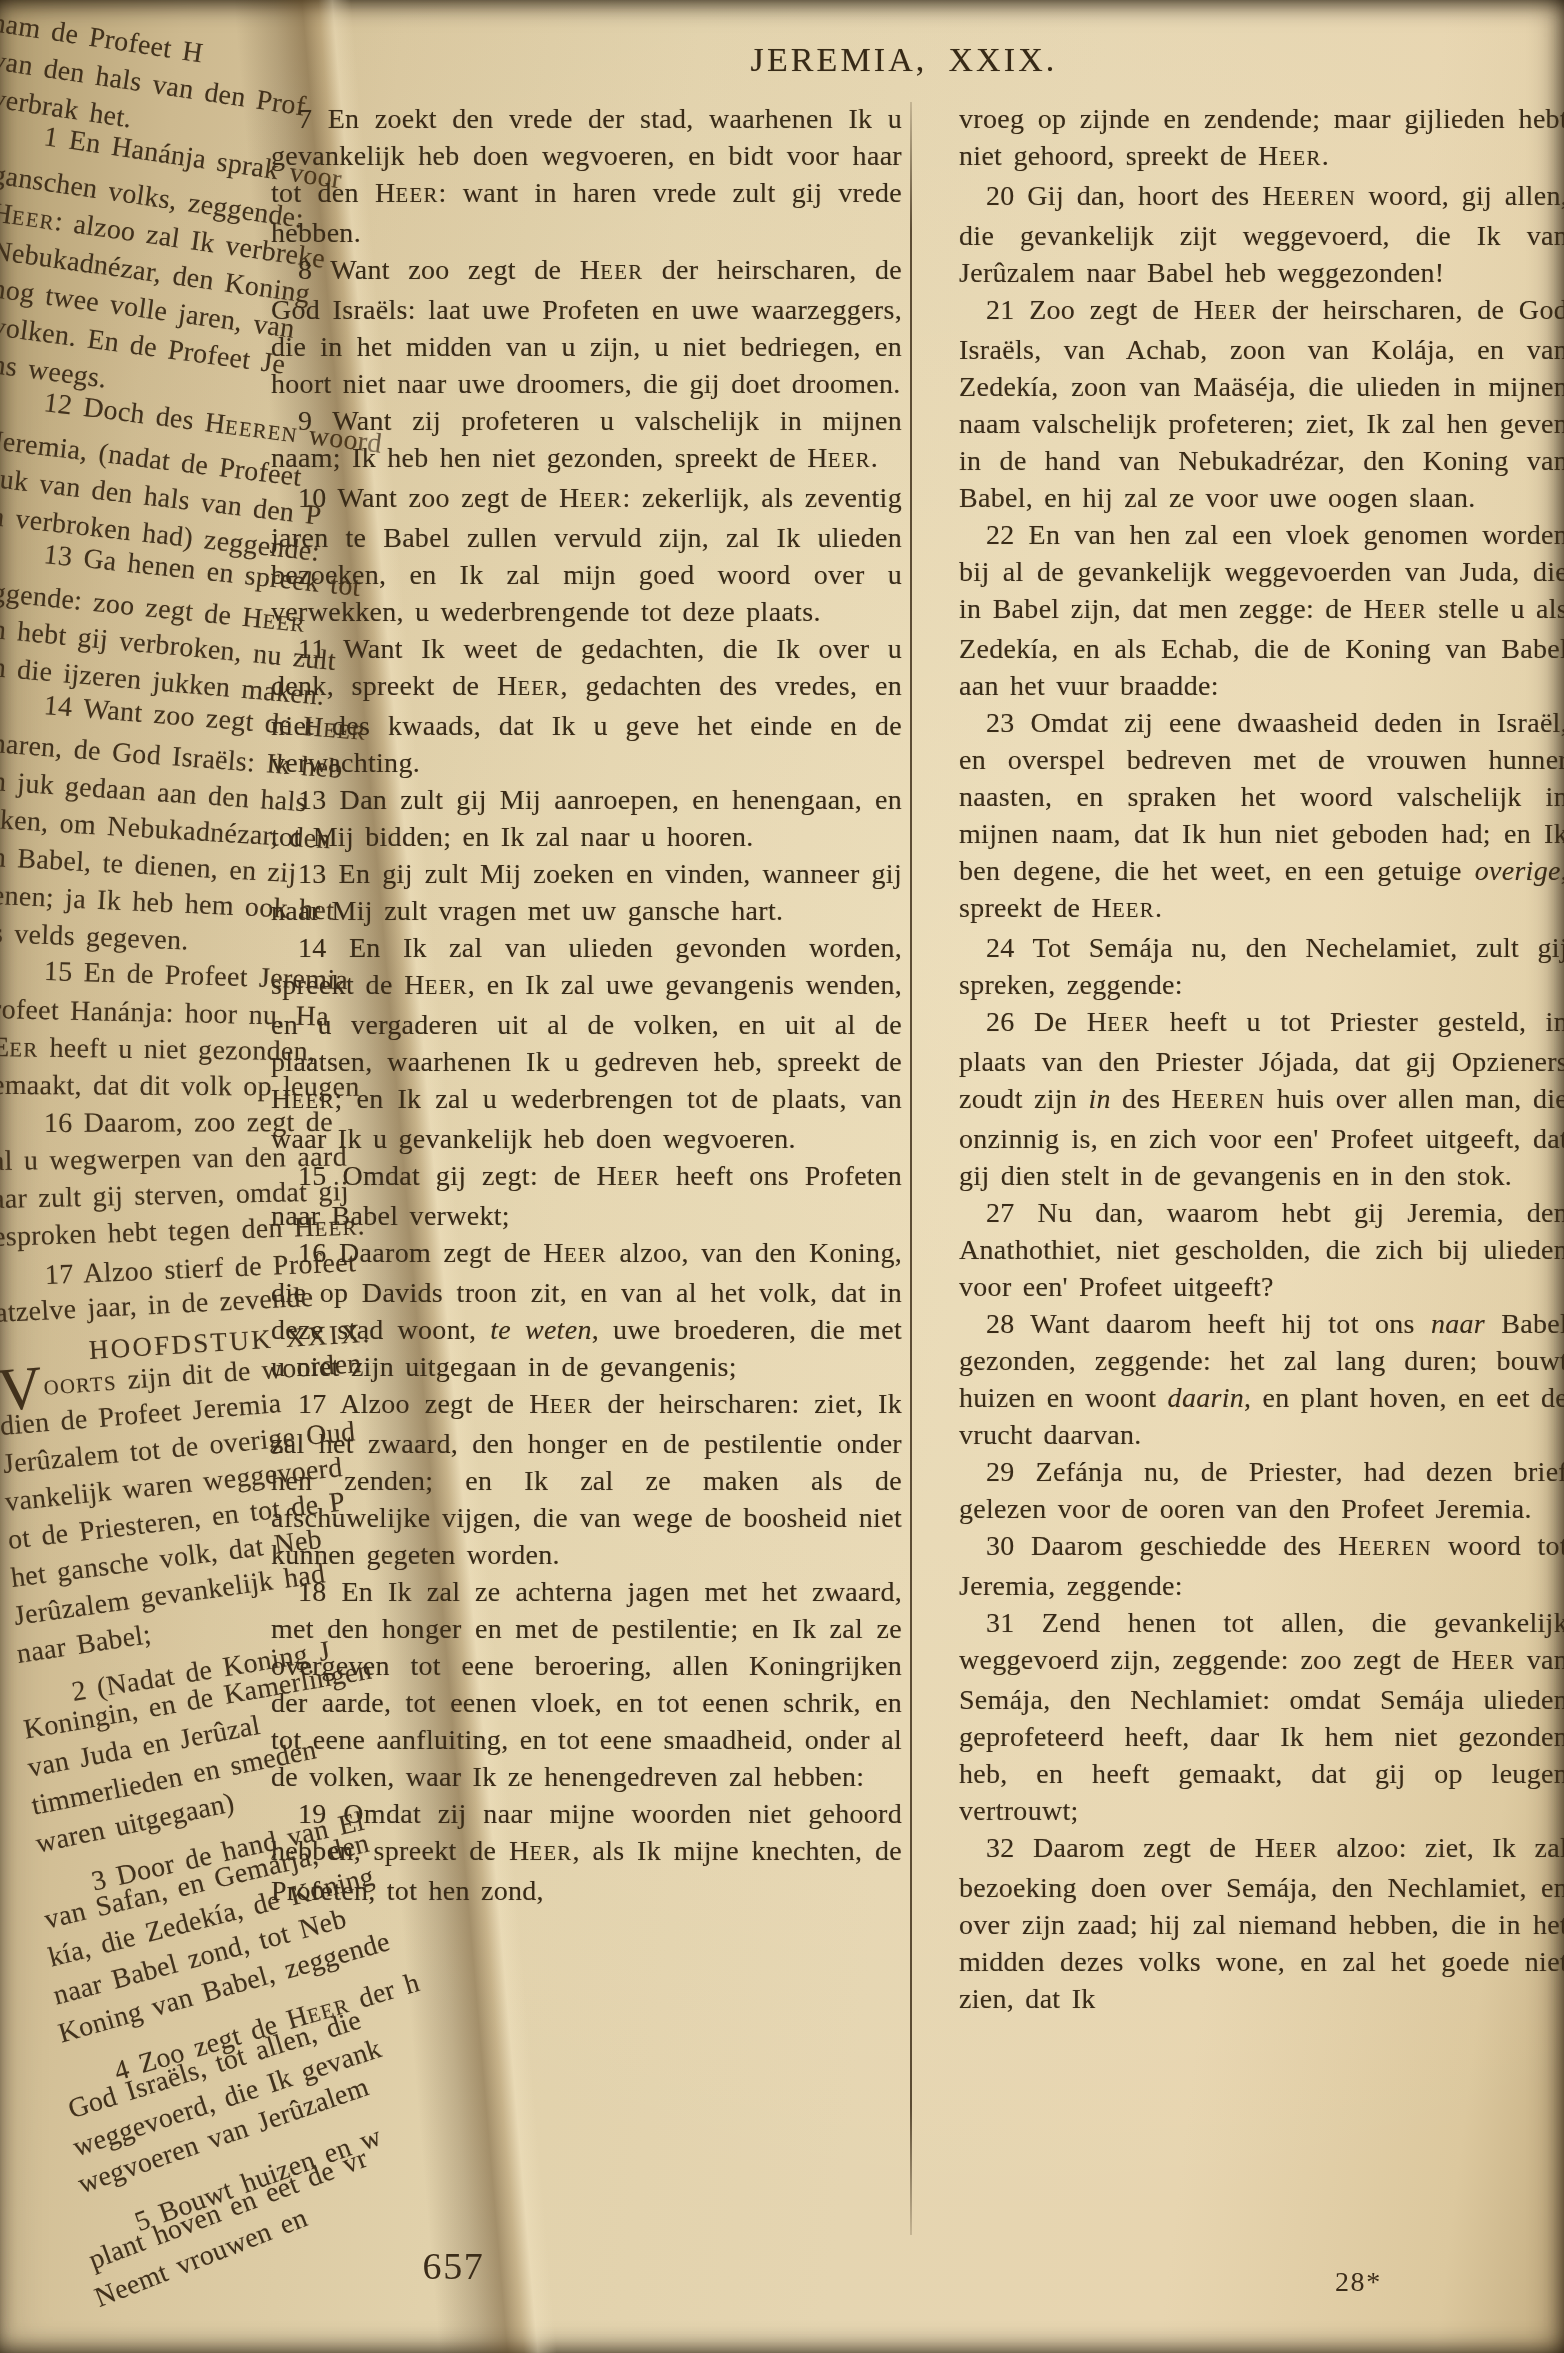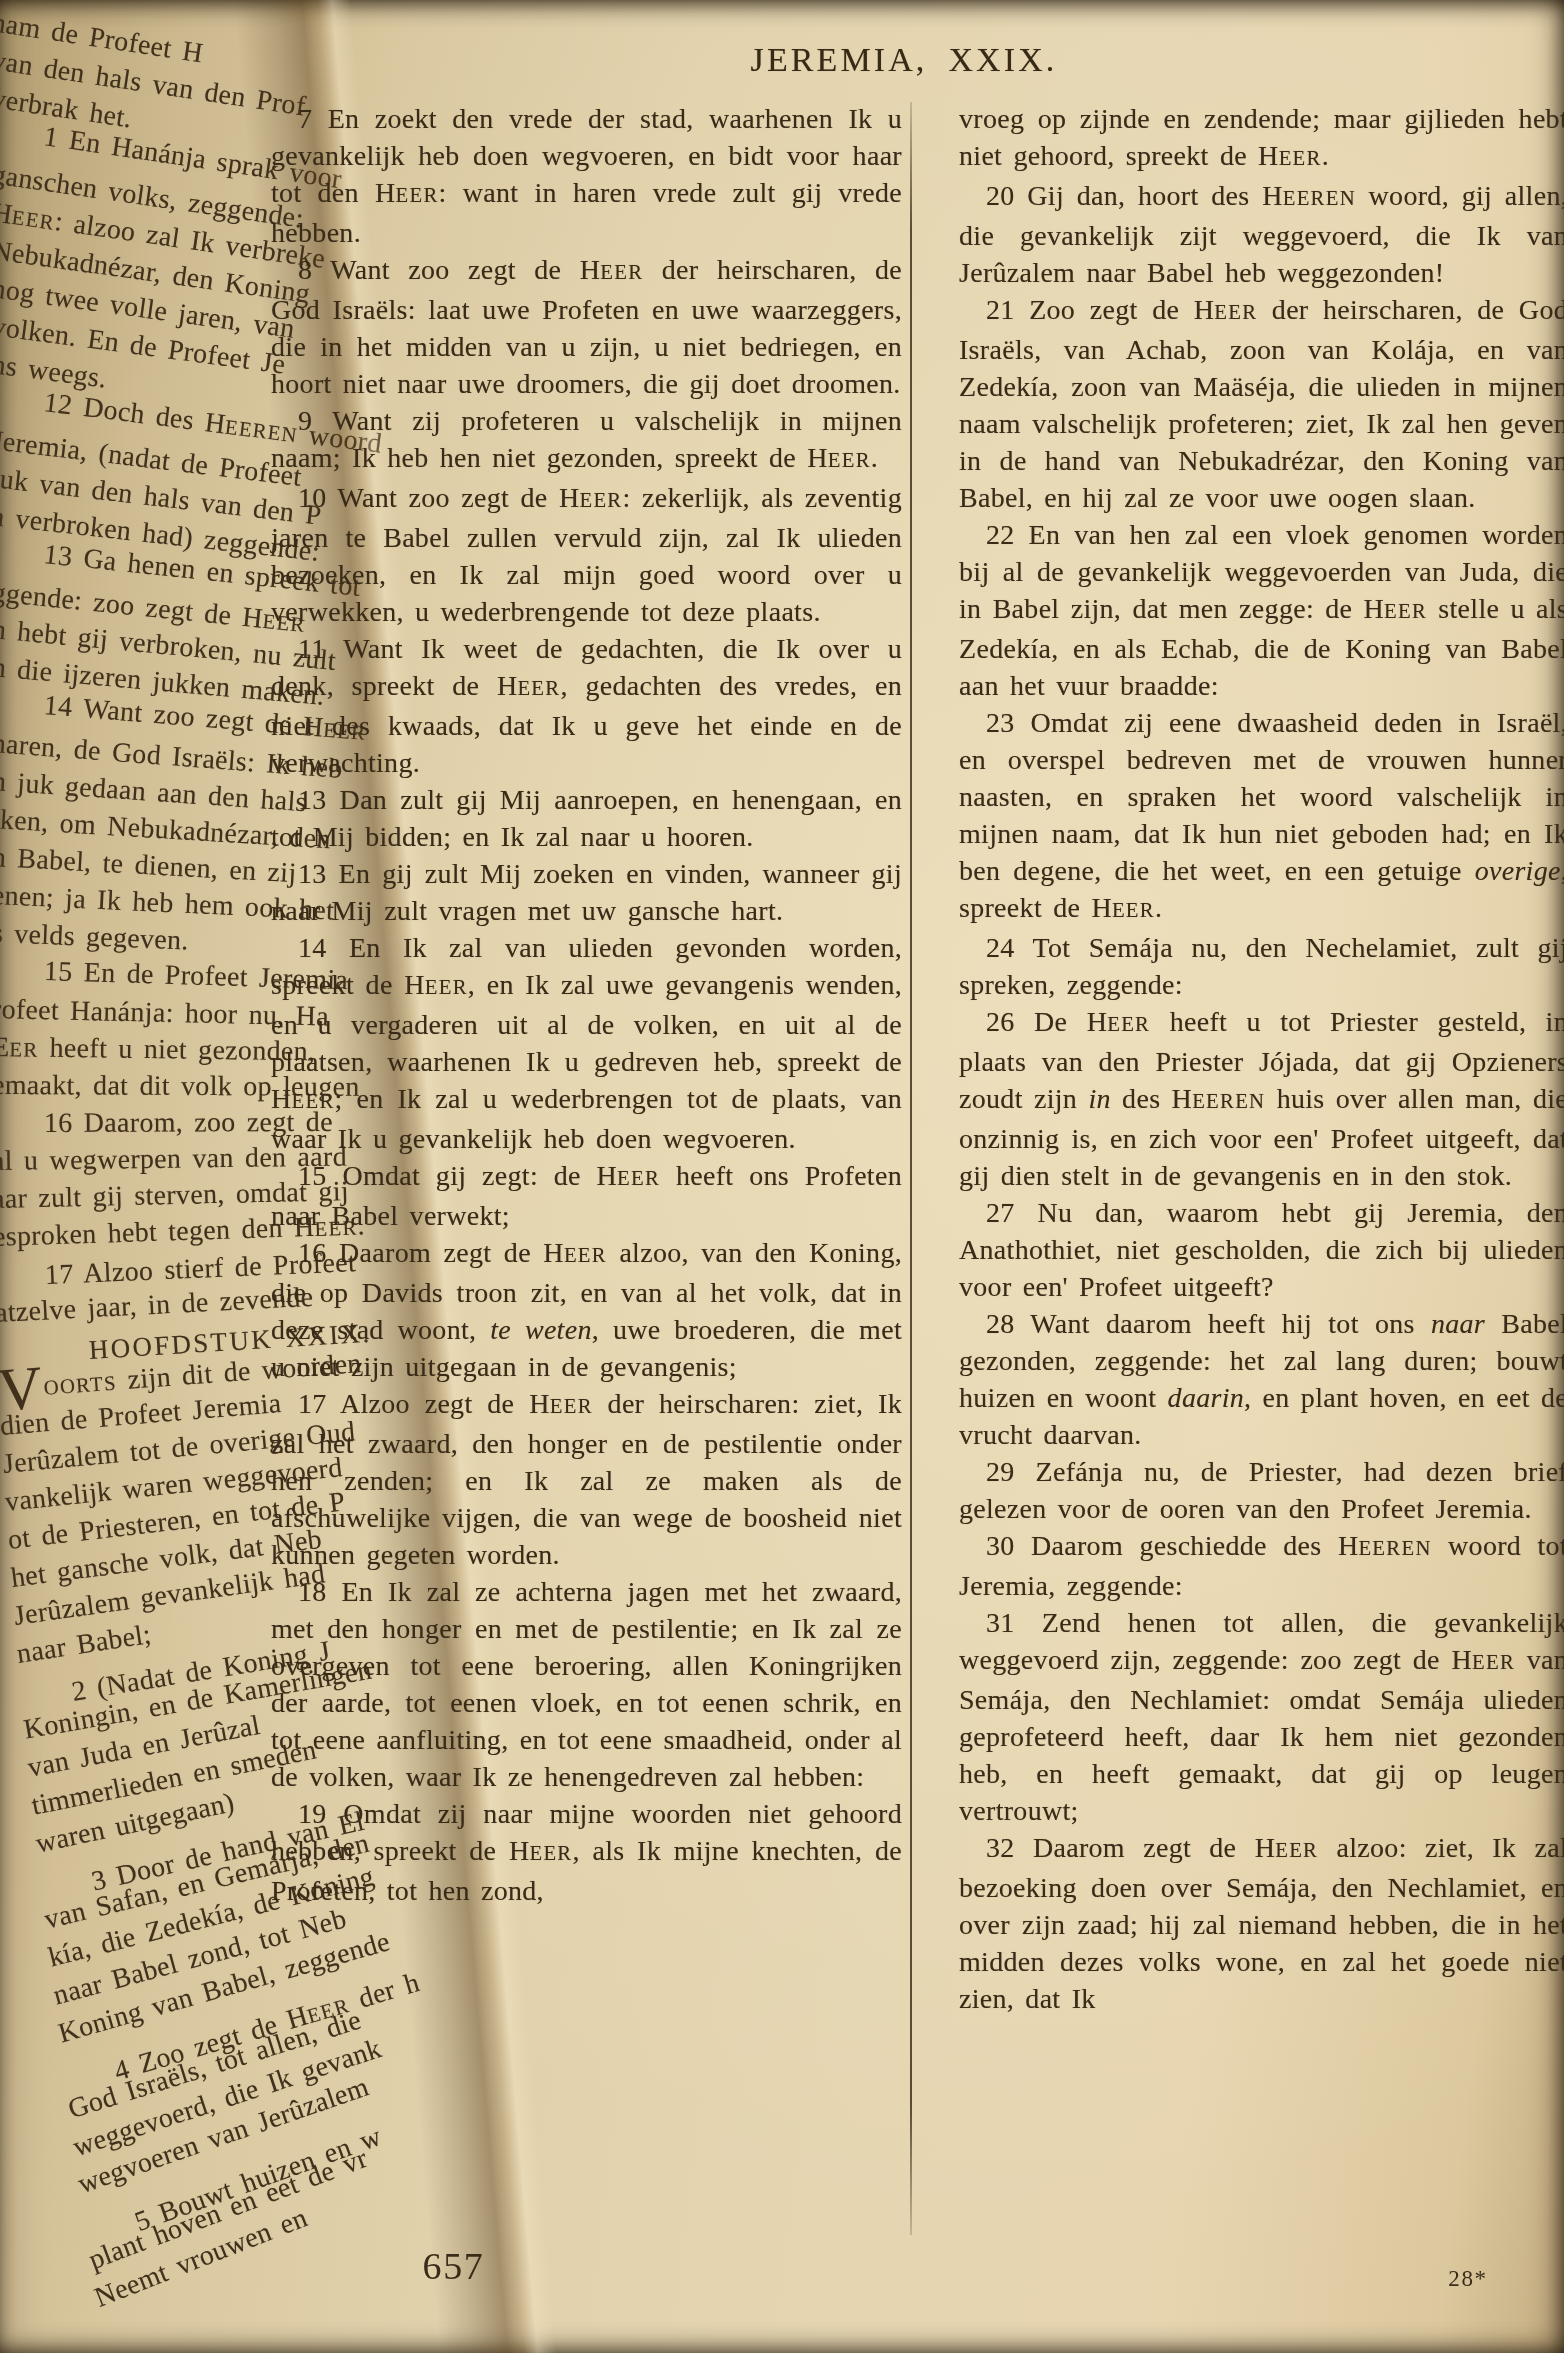--- a/index.html
+++ b/index.html
@@ -56,22 +56,22 @@
   .sc{font-size:.74em;letter-spacing:1.3px;}
   .rule{
     position:absolute;left:910px;top:102px;width:1.6px;height:2133px;
     background:linear-gradient(180deg,rgba(67,51,29,.2),rgba(67,51,29,.85) 6%,rgba(67,51,29,.85) 94%,rgba(67,51,29,.2));
   }
   .pageno{
     position:absolute;left:336px;top:2244px;width:235px;text-align:center;
     font-size:38px;color:#3b2c19;letter-spacing:1.6px;
   }
   .sig{
-    position:absolute;left:1390px;top:2266px;width:156px;text-align:center;
-    font-size:23px;color:#3b2c19;letter-spacing:1.6px;
+    position:absolute;left:1335px;top:2266px;width:156px;text-align:left;
+    font-size:28px;color:#3b2c19;letter-spacing:1.6px;
   }
 </style>
 </head>
 <body>
 
 <div class="page">
 
   <div class="curl" id="curl">
       <div class="frag" style="top: 6.3px; left: -7.8px; transform: rotate(8.5deg);">nam de Profeet H</div>
       <div class="frag" style="top: 44px; left: -7.8px; transform: rotate(8.47deg);">van den hals van den Prof</div>

